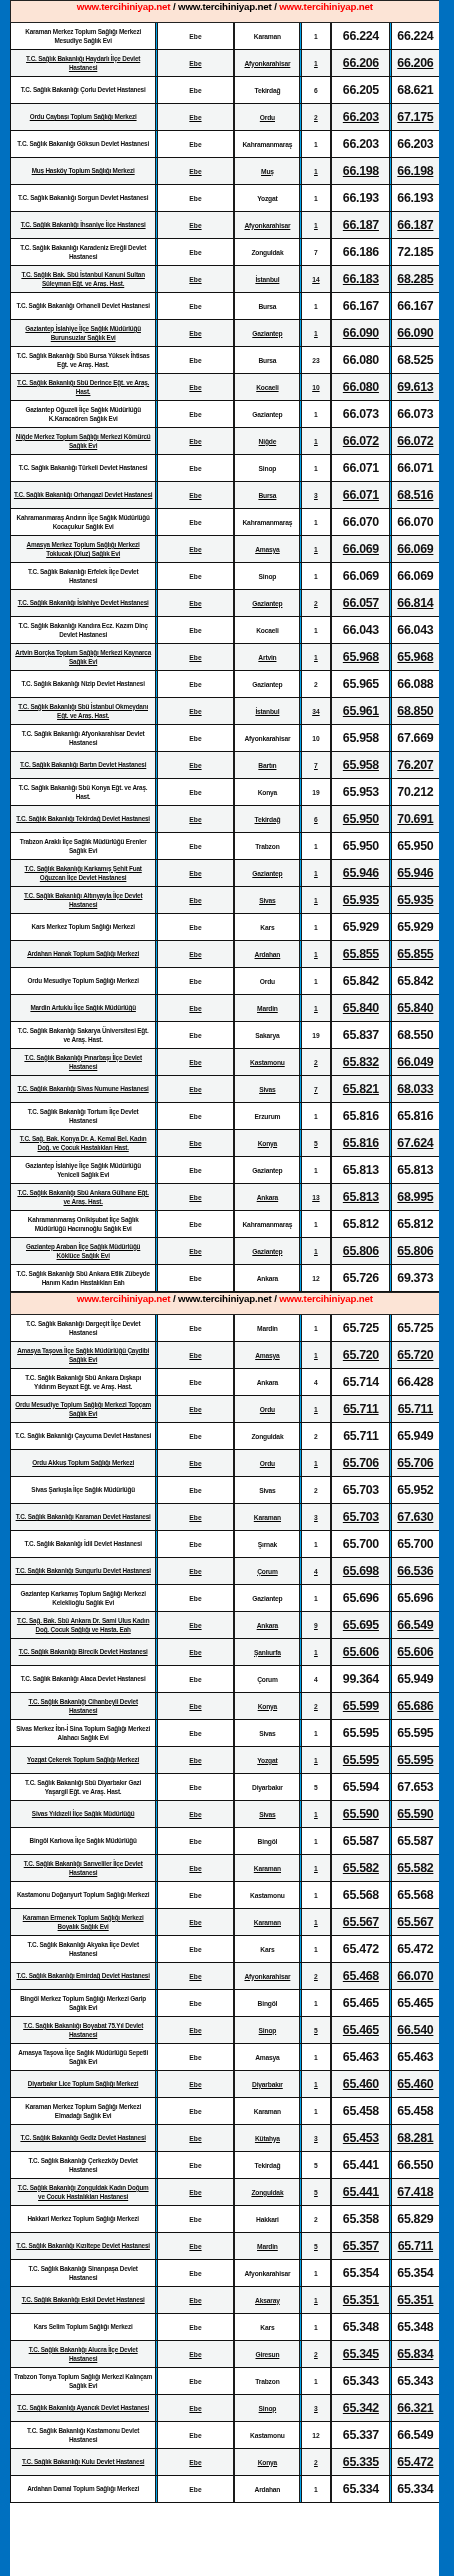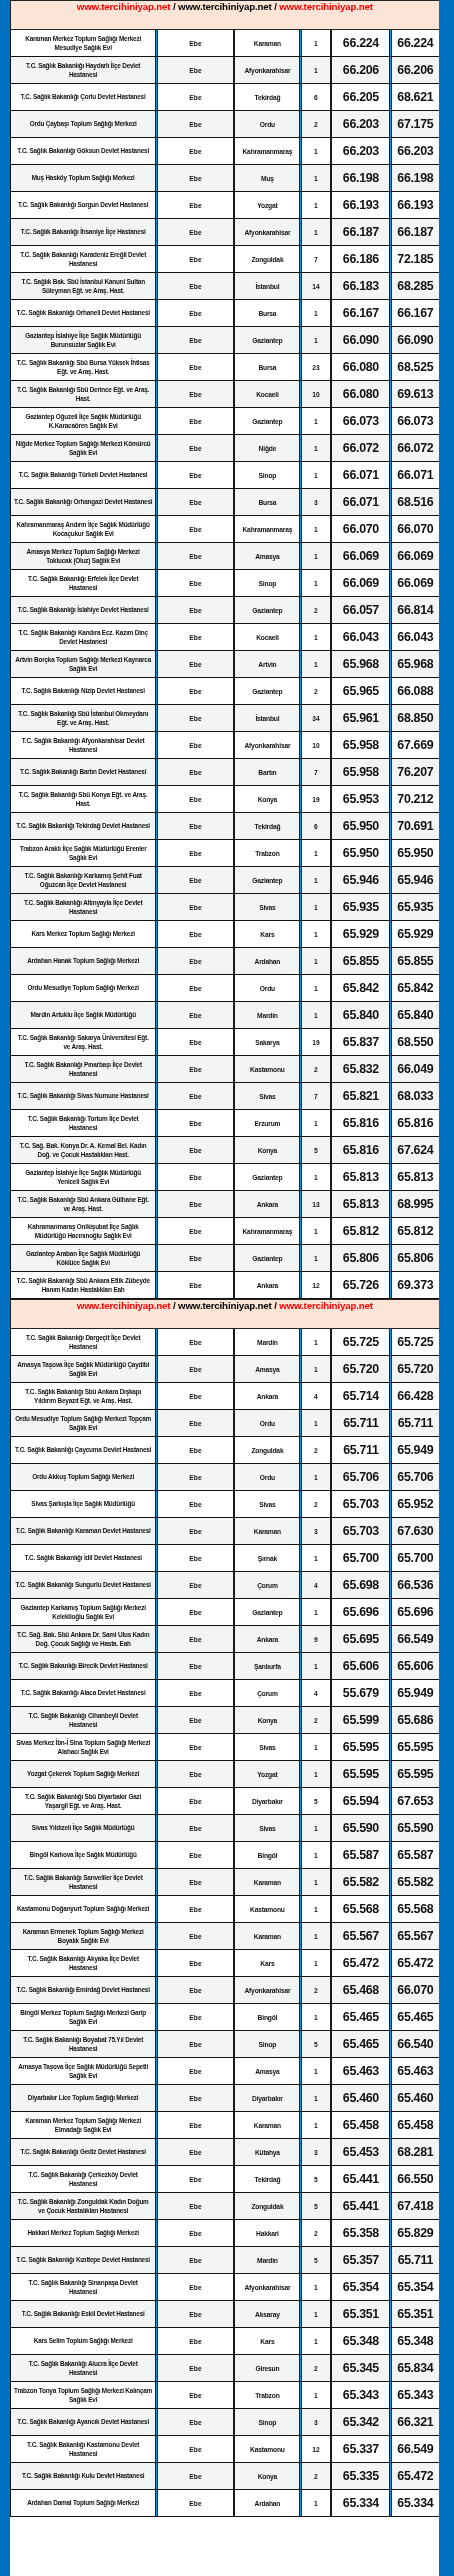--- a/index.html
+++ b/index.html
@@ -1,28 +1,28 @@
 <!DOCTYPE html>
 <html style="font-size:8.2px"><head>
 <meta charset="utf-8">
 <style>
   html, body { margin: 0; padding: 0; background: #0070c0; }
   body { width: 455px; height: 2717px; overflow: hidden; position: relative; font-family: "Liberation Sans", "DejaVu Sans", sans-serif; }
   .frame { position: absolute; left: 9.8px; top: 0; width: 429px; height: 2717px; background: #ffffff; }
   .banner {
-    height: 30px; box-sizing: border-box; background: #fce4d6;
+    height: 23px; box-sizing: border-box; background: #fce4d6;
     border-top: 0.5px solid #222; border-bottom: 0.5px solid #222; border-left: 0.5px solid #222;
     text-align: center; font-weight: bold; font-size: 9.8px; line-height: 12.4px; color: #000;
     font-family: "Liberation Sans", "DejaVu Sans", sans-serif; letter-spacing: -0.2px; white-space: nowrap;
   }
   .banner .red { color: #ff0000; }
   .row {
     display: flex; height: 27px; box-sizing: border-box; border-bottom: 0.5px solid #111; border-left: 0.5px solid #111;
   }
-  .row.alt { background: #f3f5f5; }
+  .row.alt { background: #f3f5f5; text-decoration: underline; }
   .row.alt .c1 { background: #f3f5f5; }
   .cell { display: flex; align-items: center; justify-content: center; text-align: center; box-sizing: border-box; color: #111; font-weight: bold; }
   .sep { width: 2.6px; background: #00a2e8; border-left: 0.5px solid #1a1a1a; border-right: 0.5px solid #1a1a1a; box-sizing: border-box; flex: none; }
   .c1 { width: 145px; font-size: 6.4px; line-height: 9.3px; padding: 0 3.1px; letter-spacing: -0.2px; font-family: "Liberation Sans Narrow", "Liberation Sans", sans-serif; }
   .c2 { width: 75px; font-size: 6.7px; }
   .c3 { width: 64px; font-size: 6.7px; letter-spacing: -0.2px; }
   .c4 { width: 28px; font-size: 6.7px; }
   .c5 { width: 57px; font-size: 12.4px; letter-spacing: -0.3px; }
   .c6 { width: 47px; font-size: 12.4px; letter-spacing: -0.3px; }
 </style>
@@ -821,21 +821,21 @@
   </div>
       <div class="row">
     <div class="cell c1">T.C. Sağlık Bakanlığı Alaca Devlet Hastanesi</div>
     <div class="sep"></div>
     <div class="cell c2">Ebe</div>
     <div class="sep"></div>
     <div class="cell c3">Çorum</div>
     <div class="sep"></div>
     <div class="cell c4">4</div>
     <div class="sep"></div>
-    <div class="cell c5">55.679</div>
+    <div class="cell c5">99.364</div>
     <div class="sep"></div>
     <div class="cell c6">65.949</div>
   </div>
       <div class="row alt">
     <div class="cell c1">T.C. Sağlık Bakanlığı Cihanbeyli Devlet Hastanesi</div>
     <div class="sep"></div>
     <div class="cell c2">Ebe</div>
     <div class="sep"></div>
     <div class="cell c3">Konya</div>
     <div class="sep"></div>

